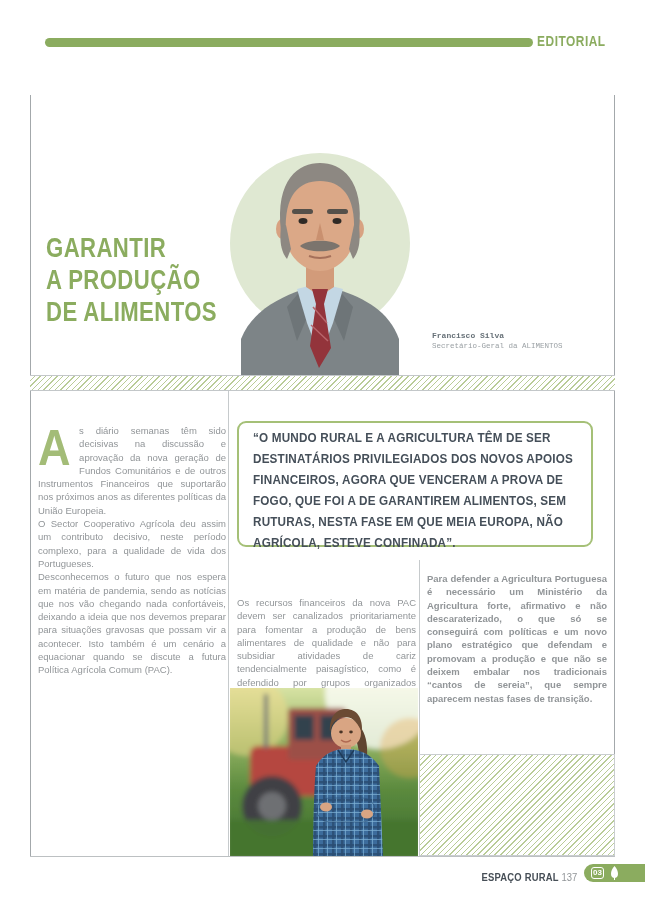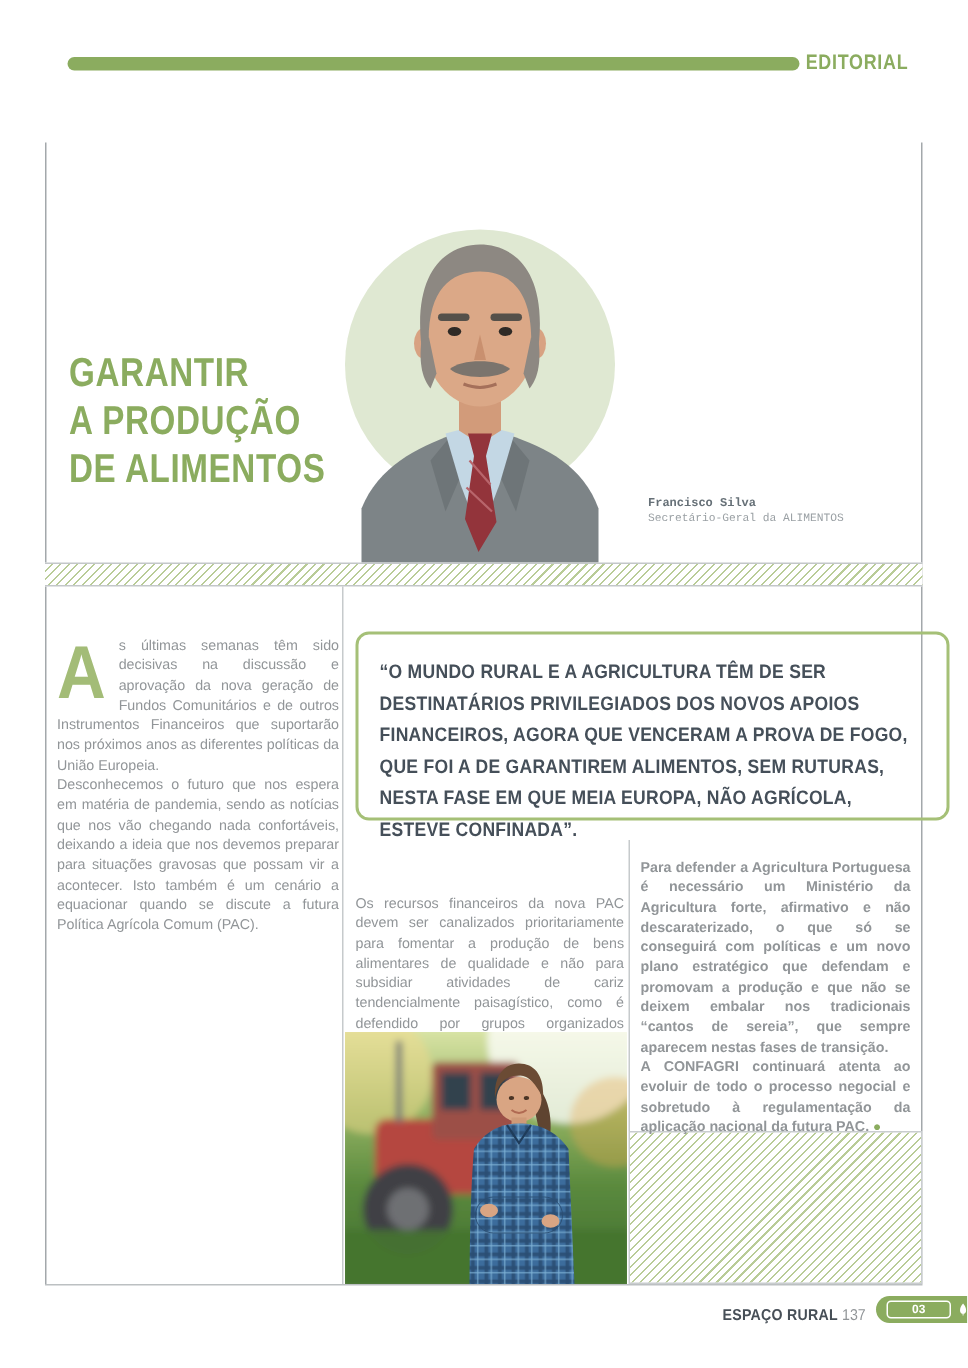--- a/index.html
+++ b/index.html
@@ -33,22 +33,22 @@
 
   
   .hatch { background-color:#ffffff;
     background-image:repeating-linear-gradient(135deg, rgba(0,0,0,0) 0px, rgba(0,0,0,0) 3px, #b9cc97 3px, #b9cc97 4px); }
   .hatch-top { position:absolute; left:30px; top:375px; width:585px; height:16px;
     border-top:1px solid #c3c7c9; border-bottom:1px solid #c3c7c9; box-sizing:border-box; }
   .hatch-br { position:absolute; left:419px; top:754px; width:196px; height:102px;
     border:1px solid #c9cdcf; box-sizing:border-box; }
 
   
-  .quote-box { position:absolute; left:237px; top:421px; width:396px; height:126px;
-    border:2px solid #a5c077; border-radius:9px; box-sizing:border-box; padding:14px 14px; }
+  .quote-box { position:absolute; left:237px; top:421px; width:356px; height:126px;
+    border:2px solid #a5c077; border-radius:9px; box-sizing:border-box; padding:4px 14px; }
   .quote-text { color:#454f59; font-weight:bold; font-size:13px; line-height:21px;
     transform:scaleX(0.9); transform-origin:0 0; width:111%; letter-spacing:0.2px; }
 
   
   .col { position:absolute; color:#919598; font-size:9.5px; line-height:13.3px; text-align:justify; }
   .col p { margin:0; }
   .col-left  { left:38px;  top:424px; width:188px; }
   .col-mid   { left:237px; top:596px; width:179px; }
   .col-right { left:427px; top:572px; width:180px;font-weight:bold; }
   .dropcap { float:left; color:#a3bc77; font-size:50px; line-height:42px; margin:3px 5px 0 0;
@@ -63,21 +63,21 @@
 
   
   .footer-label { position:absolute; top:867px; right:68px; white-space:nowrap;
     transform:scaleX(0.9); transform-origin:100% 0; }
   .mag { font-weight:bold; color:#474f57; font-size:10.5px; letter-spacing:0.2px; }
   .issue { color:#919598; font-size:10.5px; margin-left:3px; }
   .pill { position:absolute; left:584px; top:864px; width:61px; height:18px; background:#8bac5f;
     border-radius:9px 0 0 9px; display:flex; align-items:center; padding-left:7px; gap:5px;
     box-sizing:border-box; }
   .badge { border:1px solid #ffffff; border-radius:3px; color:#ffffff; font-size:8px;
-    font-weight:bold; padding:0px 16px; line-height:10px; }
+    font-weight:bold; padding:0px 1px; line-height:10px; }
 </style>
 </head>
 <body>
 
 <div class="page">
 
   <div class="header-rule"></div>
   <div class="section-label">EDITORIAL</div>
 
   <div class="vline left"></div>
@@ -133,31 +133,31 @@
   <div class="hatch hatch-br"></div>
 
   <div class="divider div1"></div>
   <div class="divider div2"></div>
 
   <div class="quote-box">
     <div class="quote-text">“O MUNDO RURAL E A AGRICULTURA TÊM DE SER DESTINATÁRIOS PRIVILEGIADOS DOS NOVOS APOIOS FINANCEIROS, AGORA QUE VENCERAM A PROVA DE FOGO, QUE FOI A DE GARANTIREM ALIMENTOS, SEM RUTURAS, NESTA FASE EM QUE MEIA EUROPA, NÃO AGRÍCOLA, ESTEVE CONFINADA”.</div>
   </div>
 
   <div class="col col-left">
-    <p><span class="dropcap">A</span><span>s últimas semanas têm sido decisivas na discussão e aprovação da nova geração de Fundos Comunitários e de outros Instrumentos Financeiros que suportarão nos próximos anos as diferentes políticas da União Europeia.</span></p>
+    <p><span class="dropcap">A</span><span>s diário semanas têm sido decisivas na discussão e aprovação da nova geração de Fundos Comunitários e de outros Instrumentos Financeiros que suportarão nos próximos anos as diferentes políticas da União Europeia.</span></p>
+    <p>O Sector Cooperativo Agrícola deu assim um contributo decisivo, neste período complexo, para a qualidade de vida dos Portugueses.</p>
     <p>Desconhecemos o futuro que nos espera em matéria de pandemia, sendo as notícias que nos vão chegando nada confortáveis, deixando a ideia que nos devemos preparar para situações gravosas que possam vir a acontecer. Isto também é um cenário a equacionar quando se discute a futura Política Agrícola Comum (PAC).</p>
   </div>
 
   <div class="col col-mid">
     <p>Os recursos financeiros da nova PAC devem ser canalizados prioritariamente para fomentar a produção de bens alimentares de qualidade e não para subsidiar atividades de cariz tendencialmente paisagístico, como é defendido por grupos organizados defensores de uma “nova alimentação”.</p>
   </div>
 
   <div class="col col-right">
     <p>Para defender a Agricultura Portuguesa é necessário um Ministério da Agricultura forte, afirmativo e não descaraterizado, o que só se conseguirá com políticas e um novo plano estratégico que defendam e promovam a produção e que não se deixem embalar nos tradicionais “cantos de sereia”, que sempre aparecem nestas fases de transição.</p>
-    <p><span>A CONFAGRI continuará atenta ao evoluir de todo o processo negocial e sobretudo à regulamentação da aplicação nacional da futura PAC.</span> <span class="endmark">●</span></p>
   </div>
 
   <svg class="field-photo" viewBox="0 0 188 168" aria-hidden="true">
     <defs>
       <linearGradient id="bgGrad" x1="0" y1="0" x2="0" y2="1">
         <stop offset="0" stop-color="#dce6a8"></stop>
         <stop offset="0.35" stop-color="#8fb060"></stop>
         <stop offset="0.6" stop-color="#5b8a3e"></stop>
         <stop offset="1" stop-color="#3d6b2c"></stop>
       </linearGradient>

